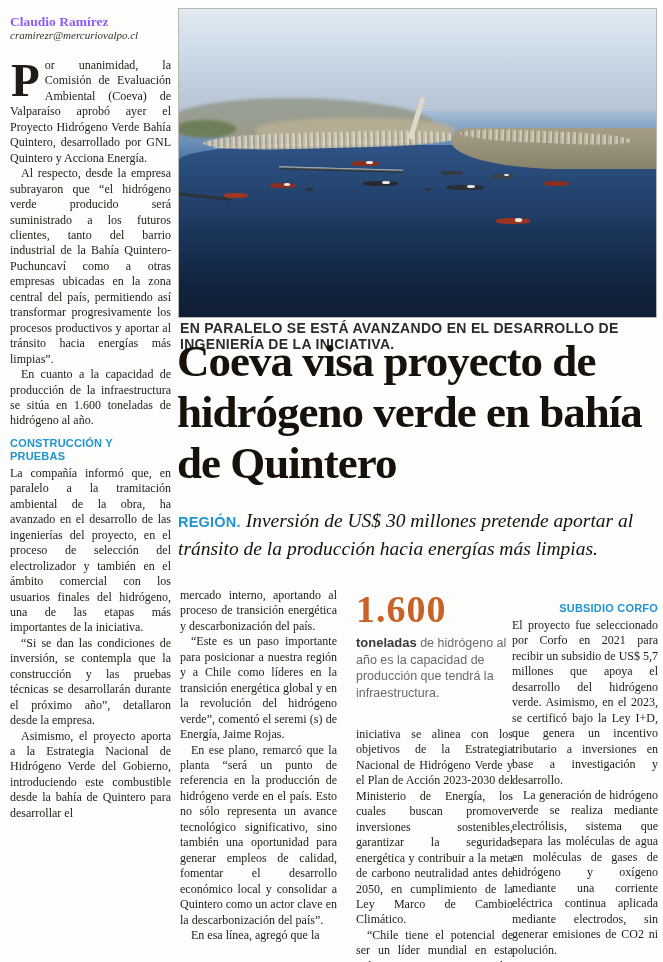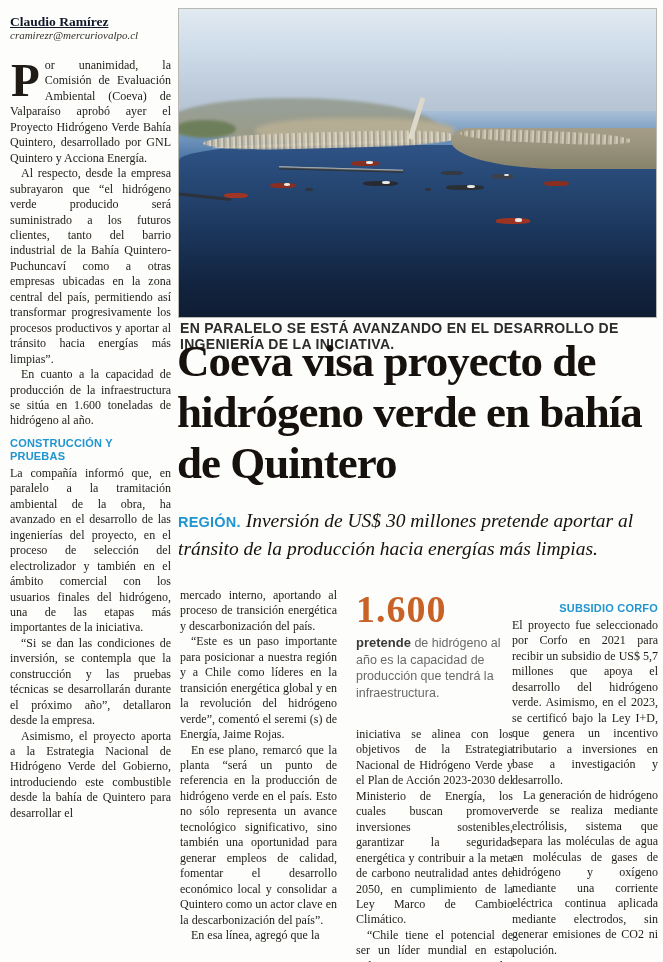--- a/index.html
+++ b/index.html
@@ -1,21 +1,21 @@
 <!DOCTYPE html>
 <html lang="es"><head>
 <meta charset="utf-8">
 <style>
   html,body{margin:0;padding:0;background:#e8e8e6;}
   .page{position:relative;width:663px;height:962px;background:#fdfdfb;overflow:hidden;
         font-family:"Liberation Serif",serif;color:#1e1a17;}
 
   
   .col1{position:absolute;left:10px;top:14px;width:161px;height:944px;overflow:hidden;}
-  .byline-name{font-weight:bold;font-size:13.5px;line-height:15px;color:#0f172a;text-decoration:underline;}
+  .byline-name{font-weight:bold;font-size:13.5px;line-height:15px;color:#8b5cf6;}
   .byline-email{font-style:italic;font-size:11px;line-height:13px;color:#36322d;margin-top:0;}
   .col1 .copy{margin-top:16px;}
 
   .copy p{margin:0;font-size:12px;line-height:15.45px;text-align:justify;color:#1f1b17;}
   .copy p.ind{text-indent:11px;}
   .dropcap{float:left;font-weight:bold;font-size:47px;line-height:40px;padding:2px 5px 0 1px;color:#211b16;}
   .sec-head{font-family:"Liberation Sans",sans-serif;font-weight:bold;font-size:11px;
             letter-spacing:.2px;color:#2095cf;margin:8px 0 3px 0;line-height:13px;}
 
   
@@ -139,21 +139,21 @@
   <div class="bcol col2 copy">
     <p>mercado interno, aportando al proceso de transición energética y descarbonización del país.</p>
     <p class="ind">“Este es un paso importante para posicionar a nuestra región y a Chile como líderes en la transición energética global y en la revolución del hidrógeno verde”, comentó el seremi (s) de Energía, Jaime Rojas.</p>
     <p class="ind">En ese plano, remarcó que la planta “será un punto de referencia en la producción de hidrógeno verde en el país. Esto no sólo representa un avance tecnológico significativo, sino también una oportunidad para generar empleos de calidad, fomentar el desarrollo económico local y consolidar a Quintero como un actor clave en la descarbonización del país”.</p>
     <p class="ind">En esa línea, agregó que la</p>
   </div>
 
   <div class="bcol col3 copy">
     <div class="fact">
       <div class="fact-number">1.600</div>
-      <div class="fact-caption"><span class="fb">pretende</span><span> de hidrógeno al año es la capacidad de producción que tendrá la infraestructura.</span></div>
+      <div class="fact-caption"><span class="fb">toneladas</span><span> de hidrógeno al año es la capacidad de producción que tendrá la infraestructura.</span></div>
     </div>
     <p>iniciativa se alinea con los objetivos de la Estrategia Nacional de Hidrógeno Verde y el Plan de Acción 2023-2030 del Ministerio de Energía, los cuales buscan promover inversiones sostenibles, garantizar la seguridad energética y contribuir a la meta de carbono neutralidad antes de 2050, en cumplimiento de la Ley Marco de Cambio Climático.</p>
     <p class="ind">“Chile tiene el potencial de ser un líder mundial en esta industria, con recursos naturales privilegiados y una institucio-</p>
   </div>
 
   <div class="bcol col4 copy">
     <div class="sec-head">SUBSIDIO CORFO</div>
     <p>El proyecto fue seleccionado por Corfo en 2021 para recibir un subsidio de US$ 5,7 millones que apoya el desarrollo del hidrógeno verde. Asimismo, en el 2023, se certificó bajo la Ley I+D, que genera un incentivo tributario a inversiones en base a investigación y desarrollo.</p>
     <p class="ind"><span>La generación de hidrógeno verde se realiza mediante electrólisis, sistema que separa las moléculas de agua en moléculas de gases de hidrógeno y oxígeno mediante una corriente eléctrica continua aplicada mediante electrodos, sin generar emisiones de CO2 ni polución.</span> </p>
   </div>

